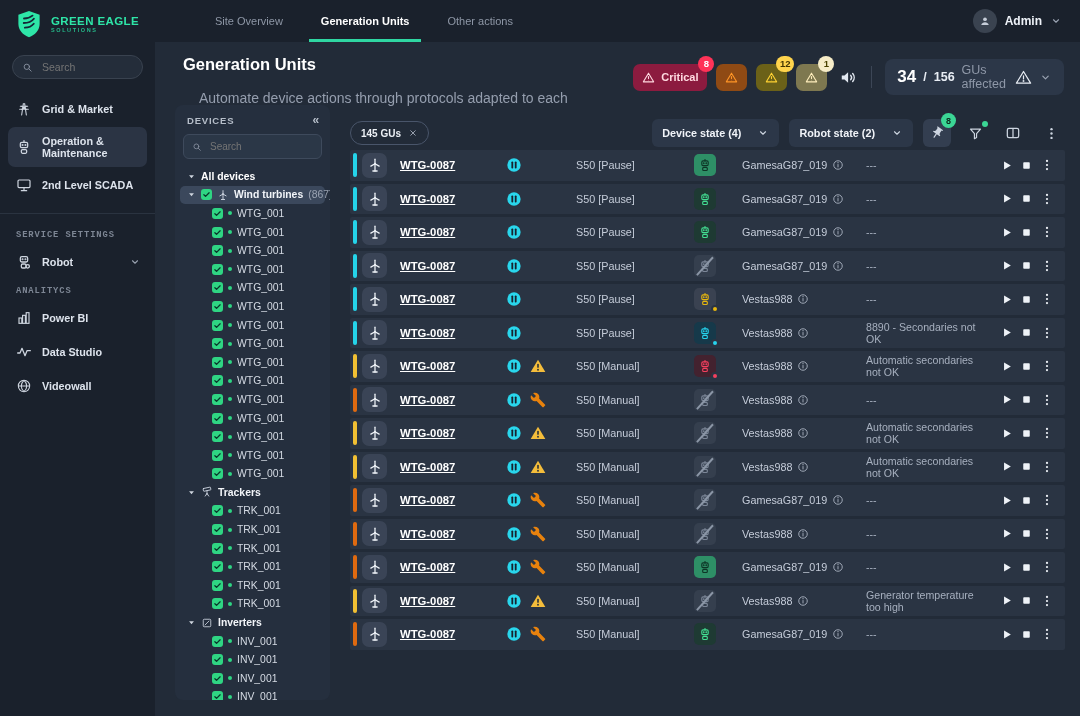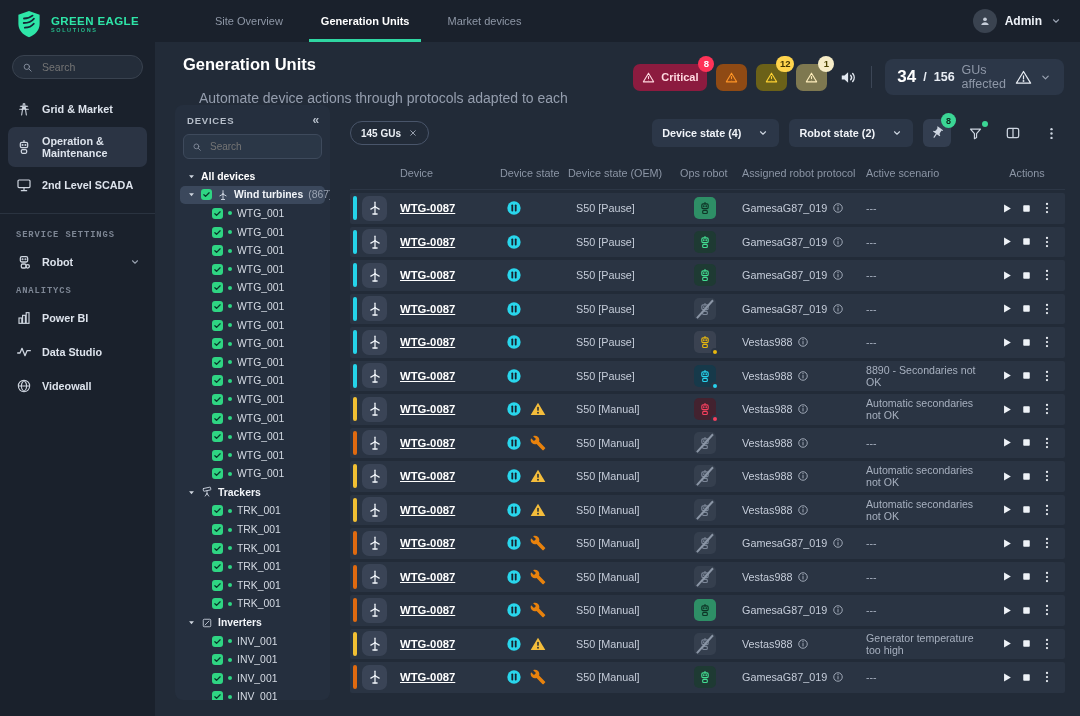--- a/index.html
+++ b/index.html
@@ -242,21 +242,21 @@
           </span>
           <span>Videowall</span>
         </div>
       </nav>
   </aside>
 
   <header class="topbar">
     <div class="tabs" id="top-tabs">
         <div class="tab">Site Overview</div>
         <div class="tab active">Generation Units</div>
-        <div class="tab">Market devices</div>
+        <div class="tab">Other actions</div>
       </div>
     <div class="user">
       <span class="avatar">
           <span id="person-ic">
             <svg width="14" height="14" viewBox="0 0 24 24">
               <g fill="currentColor">
                 <circle cx="12" cy="9" r="3.2"></circle>
                 <path d="M5.5 19c1-3.4 3.5-5 6.5-5s5.5 1.6 6.5 5z"></path>
               </g>
             </svg>
@@ -720,31 +720,20 @@
                 <g fill="currentColor">
                   <circle cx="12" cy="5" r="1.9"></circle>
                   <circle cx="12" cy="12" r="1.9"></circle>
                   <circle cx="12" cy="19" r="1.9"></circle>
                 </g>
               </svg>
             </span>
         </div>
       </div>
 
-      <div class="grid9 thead" id="thead">
-          <div></div>
-          <div></div>
-          <div>Device</div>
-          <div>Device state</div>
-          <div>Device state (OEM)</div>
-          <div>Ops robot</div>
-          <div>Assigned robot protocol</div>
-          <div>Active scenario</div>
-          <div class="hc-actions">Actions</div>
-        </div>
       <div class="tbody" id="tbody">
           <div class="grid9 row">
             <div class="accent cyan"></div>
             <div class="dev-ic">
               <svg width="16" height="16" viewBox="0 0 24 24">
                 <g fill="none" stroke="currentColor" stroke-width="1.9" stroke-linecap="round">
                   <path d="M12 10.2V3.2"></path>
                   <path d="M12 10.2l6.2 3.5"></path>
                   <path d="M12 10.2l-6.2 3.5"></path>
                   <path d="M12 10.2V21"></path>

